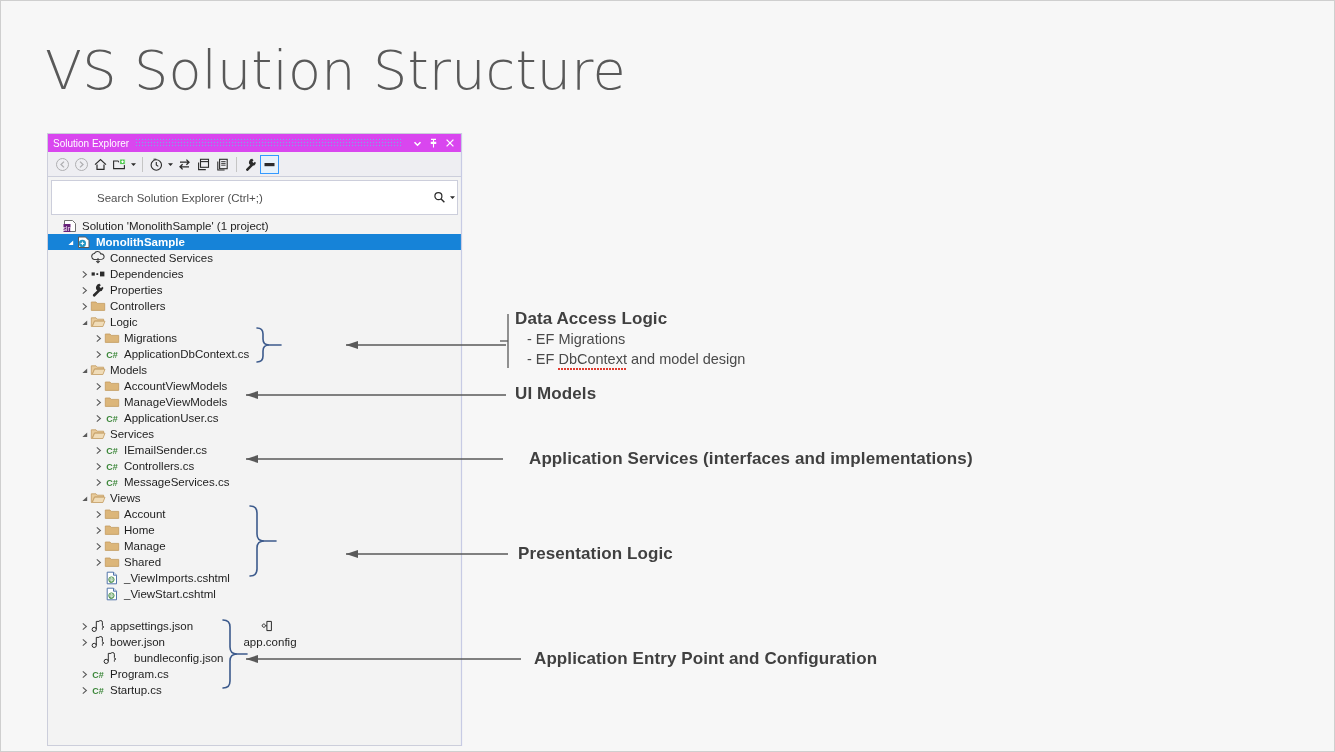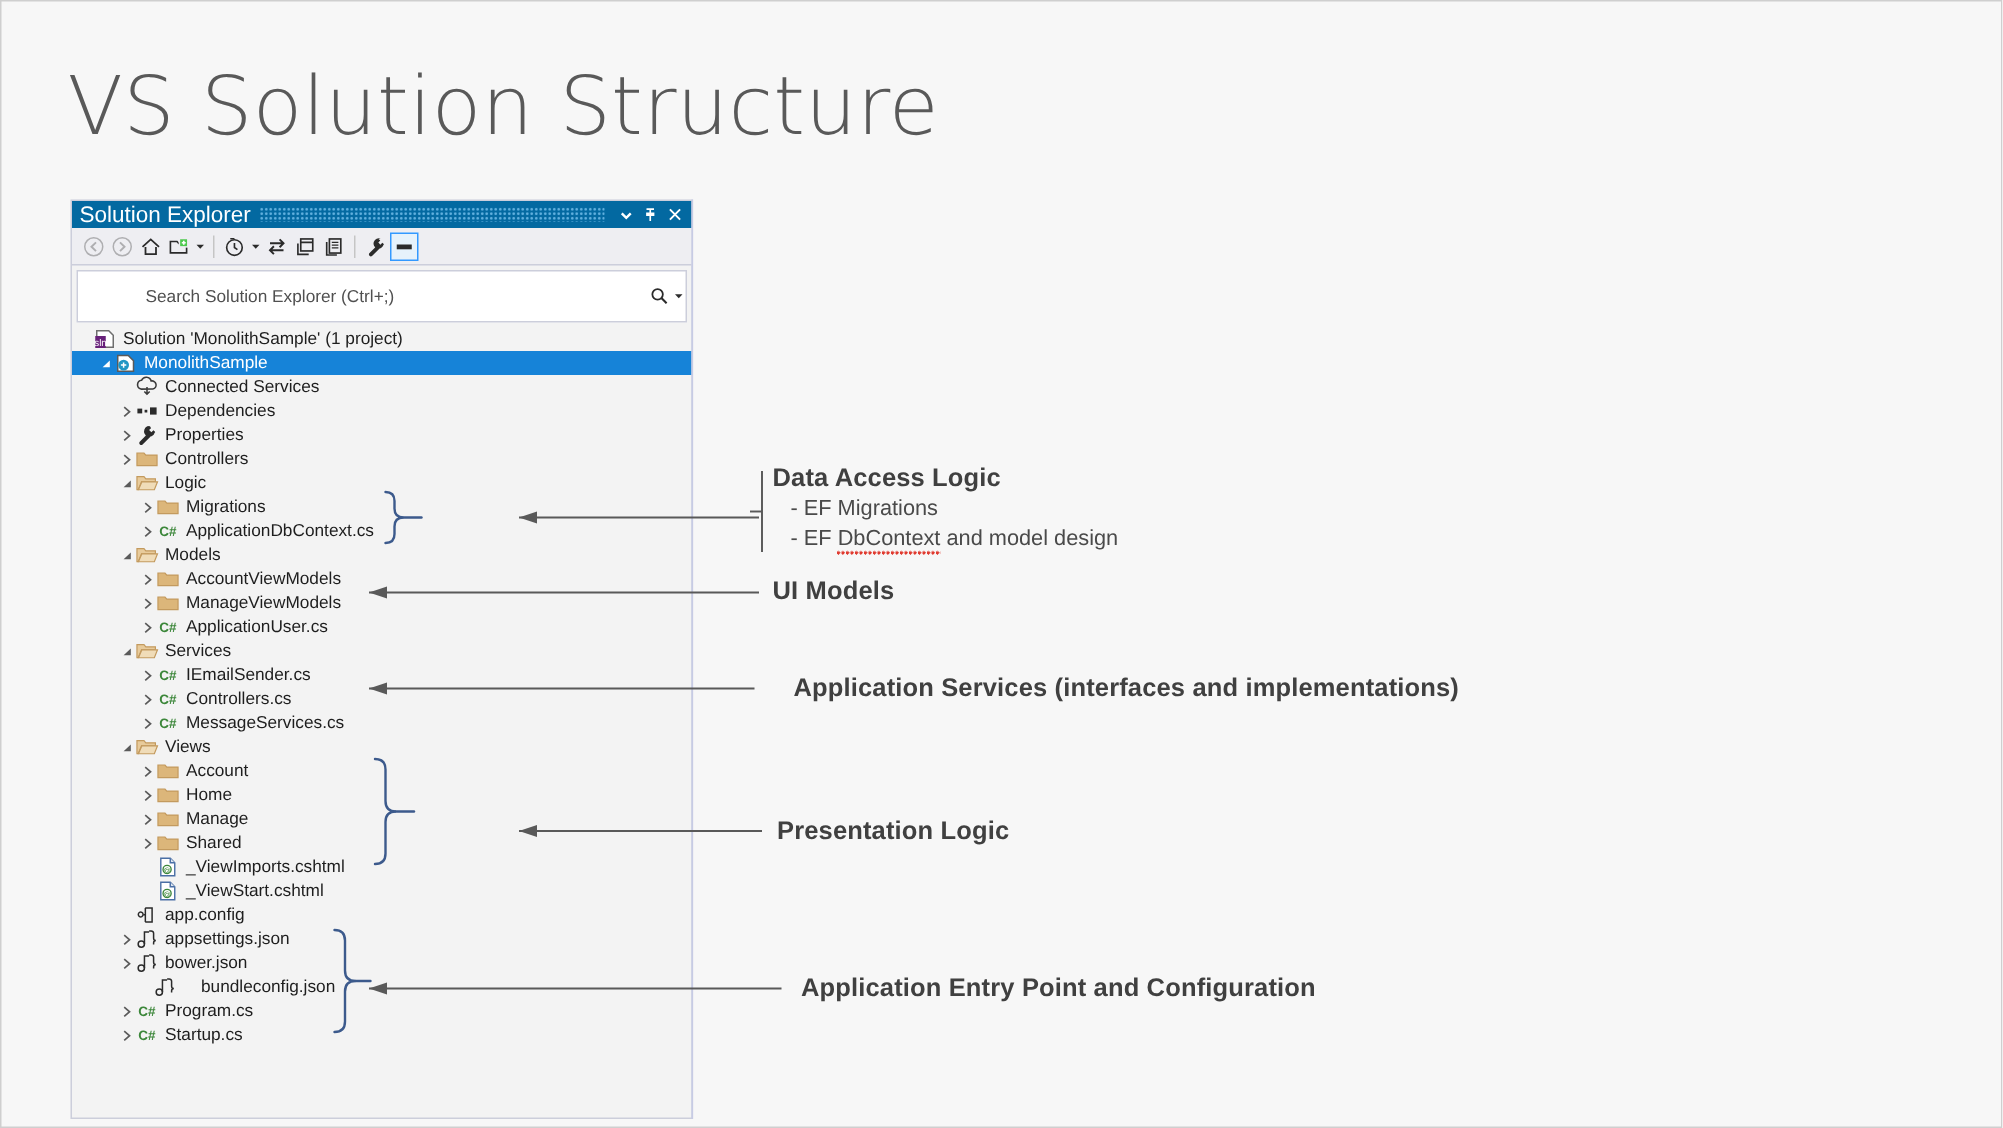--- a/index.html
+++ b/index.html
@@ -31,25 +31,25 @@
   #se-window{
     position:absolute;left:46px;top:132px;
     width:415px;height:613px;
     background:#f3f3f3;
     border:1px solid #cccedb;
     box-sizing:border-box;
   }
   #se-titlebar{
     position:relative;
     height:18px;
-    background:#0369a1;
+    background:#d946ef;
     color:#ffffff;
     display:flex;align-items:center;
     padding:0 4px 0 5px;
-    font-size:15px;
+    font-size:10px;
     box-sizing:border-box;
   }
   #se-titlebar .tb-text{white-space:nowrap;}
   #se-titlebar .tb-dots{
     flex:1;
     height:10px;
     margin:0 6px;
     background-image:radial-gradient(#69b6e4 0.8px, transparent 0.9px);
     background-size:3px 3px;
     background-position:0 3px;
@@ -119,21 +119,21 @@
     font-size:11.5px;
     color:#1e1e1e;
     user-select:none;
   }
   .trow{
     height:16px;
     display:flex;align-items:center;
     white-space:nowrap;
     cursor:pointer;
   }
-  .trow.sel{background:#1683d8;color:#ffffff;font-weight:normal;}
+  .trow.sel{background:#1683d8;color:#ffffff;font-weight:bold;}
   .exp{
     width:11px;height:16px;
     display:flex;align-items:center;justify-content:center;
     flex:none;
   }
   .ico{
     width:16px;height:16px;
     display:flex;align-items:center;justify-content:center;
     flex:none;
     margin-right:4px;
@@ -588,21 +588,21 @@
           <span class="ico">
             <svg width="16" height="16" viewBox="0 0 16 16">
               <path d="M3.2 2.2 h6.3 l3 3 V13.8 H3.2 Z" fill="#ffffff" stroke="#4a6fa5" stroke-width=".95"></path>
               <path d="M9.5 2.2 v3 h3" fill="#dde6f2" stroke="#4a6fa5" stroke-width=".95"></path>
               <circle cx="7.4" cy="9.6" r="2.7" fill="#ffffff" stroke="#3c873a" stroke-width=".9"></circle>
               <text x="7.4" y="11.8" font-size="5" fill="#3c873a" text-anchor="middle" font-family="Liberation Sans, sans-serif">@</text>
             </svg>
           </span>
           <span class="lbl">_ViewStart.cshtml</span>
         </div>
-        <div class="trow" style="padding-left: 31px;">
+        <div class="trow" style="padding-left: 31px; flex-direction: column;">
           <span class="exp"></span>
           <span class="ico">
             <svg width="16" height="16" viewBox="0 0 16 16">
               <path d="M6.8 3.4 h4.6 v9.2 h-4.6" fill="none" stroke="#2b2b2b" stroke-width="1"></path>
               <path d="M5.4 7.6 a1.6 1.6 0 1 0 0 .1 Z" fill="none" stroke="#2b2b2b" stroke-width="1"></path>
               <path d="M5.6 7.8 H6.9 M6.9 3.4 V12.6" stroke="#2b2b2b" stroke-width="1"></path>
             </svg>
           </span>
           <span class="lbl">app.config</span>
         </div>

